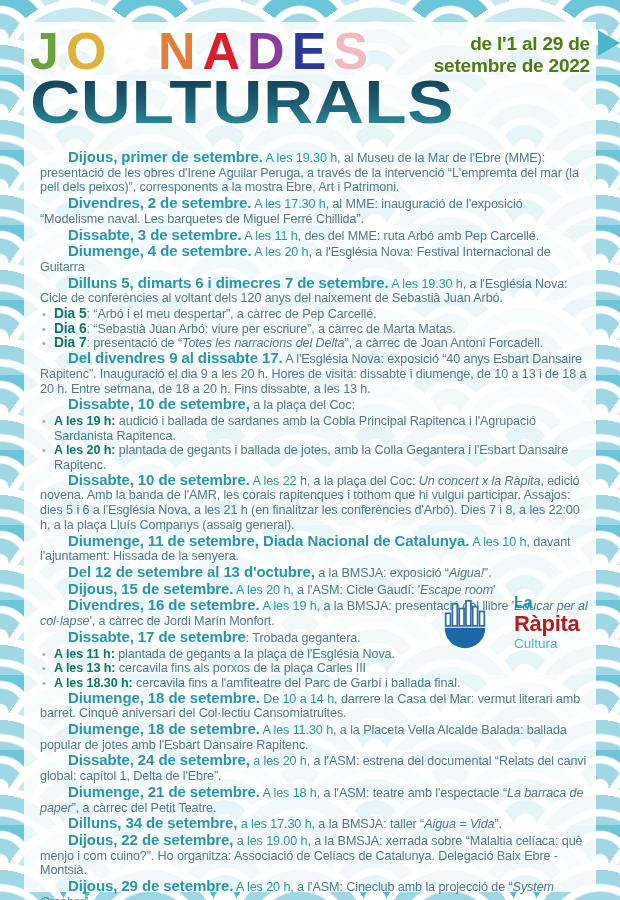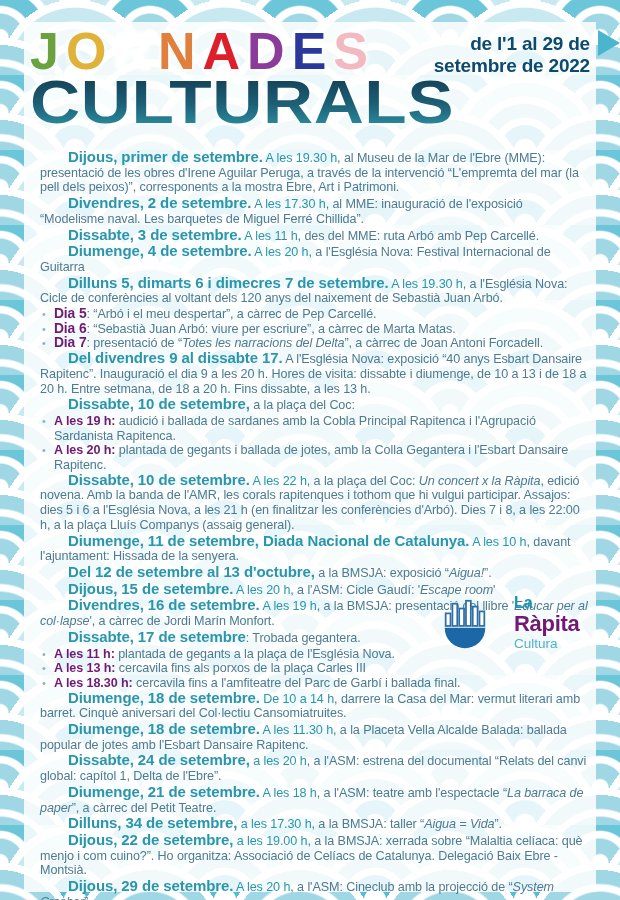--- a/index.html
+++ b/index.html
@@ -22,44 +22,44 @@
   .top-arrow{position:absolute;right:0;top:30px;width:0;height:0;
       border-top:13px solid transparent;border-bottom:13px solid transparent;
       border-left:22px solid #49b6ce;}
 
   
   header{position:absolute;left:30px;top:24px;right:30px;}
   .title-row{display:flex;justify-content:space-between;align-items:flex-start;}
   .letters{font-size:52px;font-weight:700;letter-spacing:7px;line-height:1.05;white-space:nowrap;
       text-shadow:0 0 3px #ffffff,0 0 6px #ffffff,0 0 10px rgba(255,255,255,.95);}
   .date-block{margin-top:9px;text-align:right;font-weight:700;font-size:19px;
-      line-height:1.16;color:#0c4a6e;letter-spacing:-0.2px;}
+      line-height:1.16;color:#4d7c0f;letter-spacing:-0.2px;}
   .title2{font-size:62px;font-weight:700;line-height:0.92;letter-spacing:0.5px;margin-top:-6px;
       background:linear-gradient(180deg,#123c52 0%,#1d6076 55%,#2d93a4 100%);
       -webkit-background-clip:text;background-clip:text;color:transparent;
       transform:scaleX(1.12);transform-origin:left center;
       filter:drop-shadow(0 0 3px rgba(255,255,255,.9));white-space:nowrap;}
 
   
   #events{position:absolute;left:40px;top:150px;width:548px;
       font-size:12.6px;line-height:14.7px;color:#4e7b90;letter-spacing:-0.1px;}
   .event{margin:0 0 1px 0;}
   .hd{color:#2a96ac;font-weight:700;font-size:15px;line-height:14.7px;margin-left:28px;}
   .tm{color:#2a96ac;font-weight:400;font-size:12.6px;}
   .it{font-style:italic;}
   .bullet{margin:0;padding-left:14px;position:relative;}
   .mark{position:absolute;left:2px;top:0;color:#8ab2c1;font-size:11px;}
-  .blabel{color:#701a75;font-weight:700;}
+  .blabel{color:#0f766e;font-weight:700;}
   .bullet.day .blabel{font-size:13.8px;}
 
   
   .logo{position:absolute;top:595px;right:34px;width:150px;display:flex;align-items:center;gap:20px;}
   .logo svg{flex:0 0 auto;}
   .logo-text .l1{font-size:16px;font-weight:700;color:#1795b5;line-height:1.05;}
-  .logo-text .l2{font-size:22px;font-weight:700;color:#701a75;line-height:1.05;letter-spacing:-0.3px;}
+  .logo-text .l2{font-size:22px;font-weight:700;color:#b91c1c;line-height:1.05;letter-spacing:-0.3px;}
   .logo-text .l3{font-size:13.5px;color:#4fb3c8;line-height:1.2;margin-top:1px;}
 </style>
 </head>
 <body>
 
 <div class="page">
   <div class="bg"></div>
   <div class="panel"></div>
   <div class="top-arrow"></div>
 

